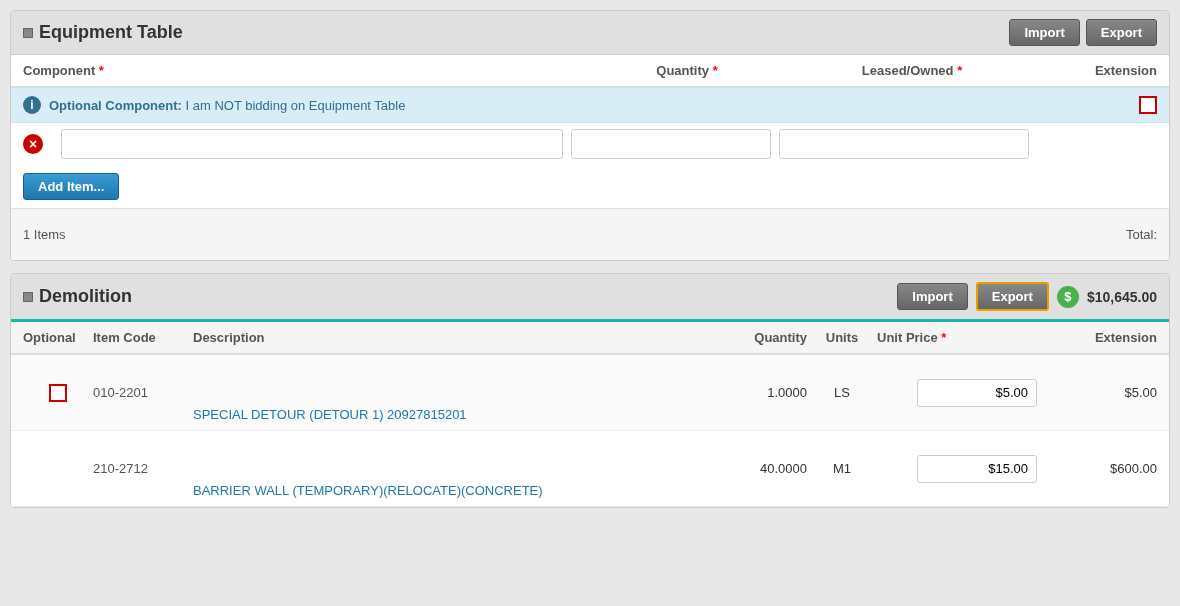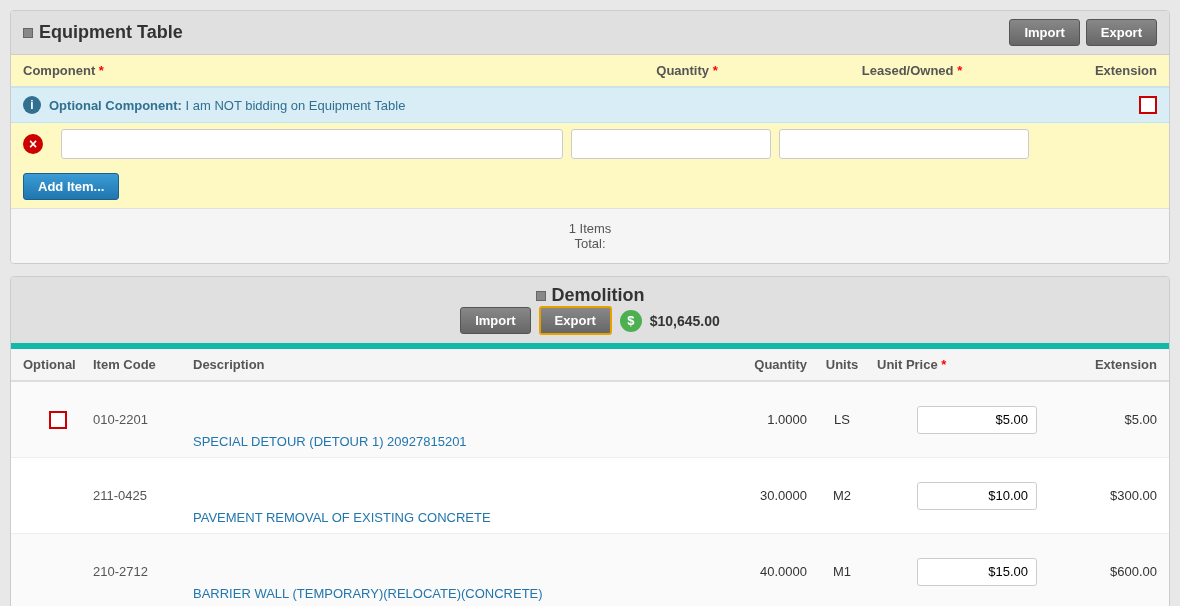--- a/index.html
+++ b/index.html
@@ -14,21 +14,21 @@
 
     .page-wrapper {
       padding: 10px;
       display: flex;
       flex-direction: column;
       gap: 12px;
     }
 
     
     .panel {
-      background: #fef9c3;
+      background: #ffffff;
       border: 1px solid #ccc;
       border-radius: 4px;
       overflow: hidden;
     }
 
     .panel-header {
       background: #e0e0e0;
       padding: 8px 12px;
       display: flex;
       align-items: center;
@@ -180,40 +180,38 @@
       width: 100%;
       background: white;
       height: 30px;
     }
 
     .add-item-row {
       padding: 8px 12px;
     }
 
     .items-total-row {
-      padding: 12px 12px;
+      padding: 18px 12px;
       display: flex;
       justify-content: space-between;
       align-items: center;
       font-size: 13px;
       color: #555;
       background: #f5f5f5;
       border-top: 1px solid #e0e0e0;
-      flex-direction: column;
     }
 
     
     .demo-header {
       display: flex;
       align-items: center;
       justify-content: space-between;
       background: #e0e0e0;
       padding: 8px 12px;
-      border-bottom: 6px solid #14b8a6;
-      flex-direction: column;
+      border-bottom: 3px solid #14b8a6;
     }
 
     .demo-header-left {
       display: flex;
       align-items: center;
       gap: 6px;
     }
 
     .demo-header-right {
       display: flex;
@@ -415,33 +413,20 @@
       <div class="units-val">LS</div>
       <div style="display:flex;justify-content:flex-end;">
         <input type="text" class="unit-price-input" value="$5.00" style="text-align: right;">
       </div>
       <div class="extension-val">$5.00</div>
     </div>
         <div class="demo-data-row">
       <div style="display:flex;align-items:center;justify-content:center;">
             <div></div>
           </div>
-      <div class="item-code">211-0425</div>
-      <a class="description-link" href="#">PAVEMENT REMOVAL OF EXISTING CONCRETE</a>
-      <div class="quantity-val">30.0000</div>
-      <div class="units-val">M2</div>
-      <div style="display:flex;justify-content:flex-end;">
-        <input type="text" class="unit-price-input" value="$10.00" style="text-align: right;">
-      </div>
-      <div class="extension-val">$300.00</div>
-    </div>
-        <div class="demo-data-row">
-      <div style="display:flex;align-items:center;justify-content:center;">
-            <div></div>
-          </div>
       <div class="item-code">210-2712</div>
       <a class="description-link" href="#">BARRIER WALL (TEMPORARY)(RELOCATE)(CONCRETE)</a>
       <div class="quantity-val">40.0000</div>
       <div class="units-val">M1</div>
       <div style="display:flex;justify-content:flex-end;">
         <input type="text" class="unit-price-input" value="$15.00" style="text-align: right;">
       </div>
       <div class="extension-val">$600.00</div>
     </div>
       </div>

